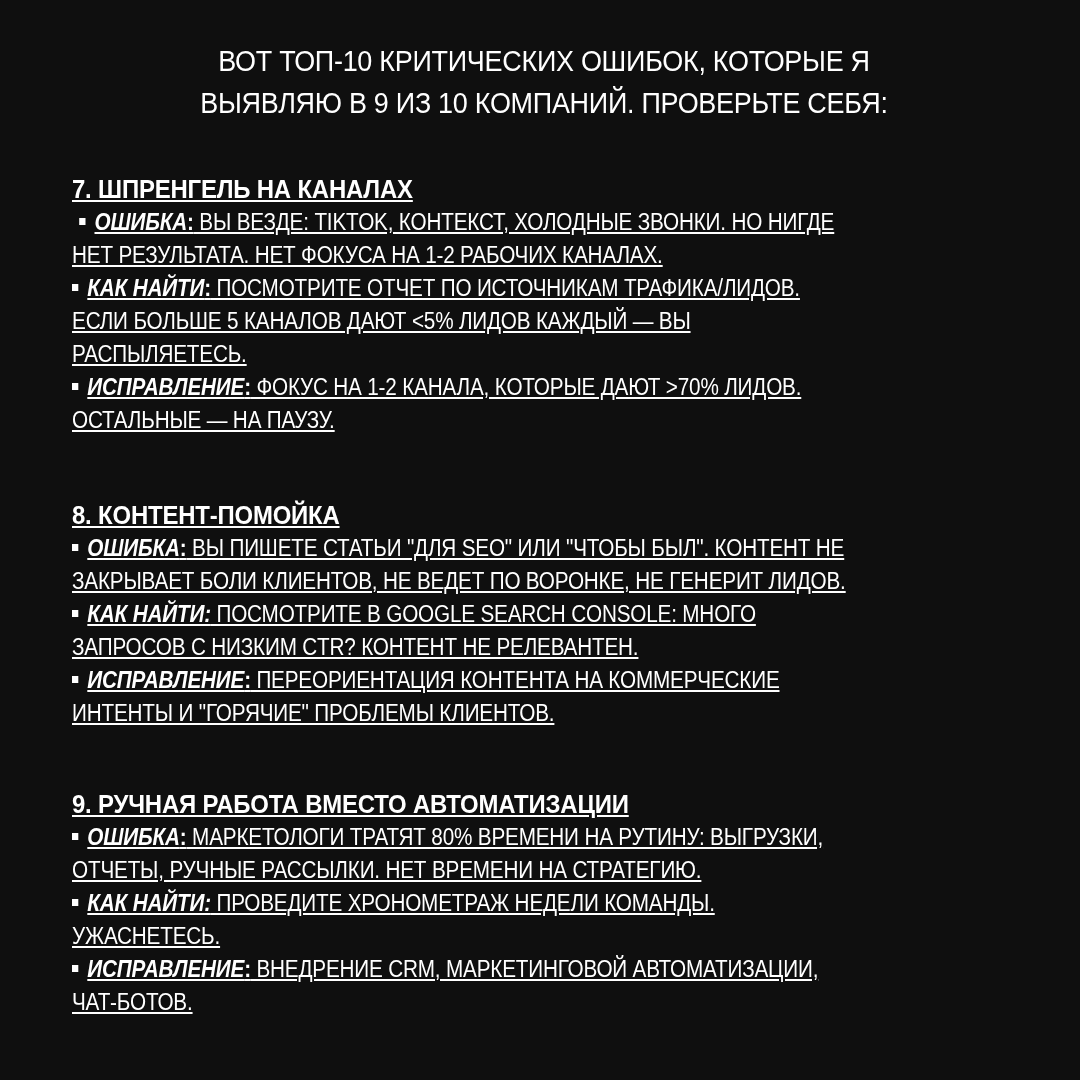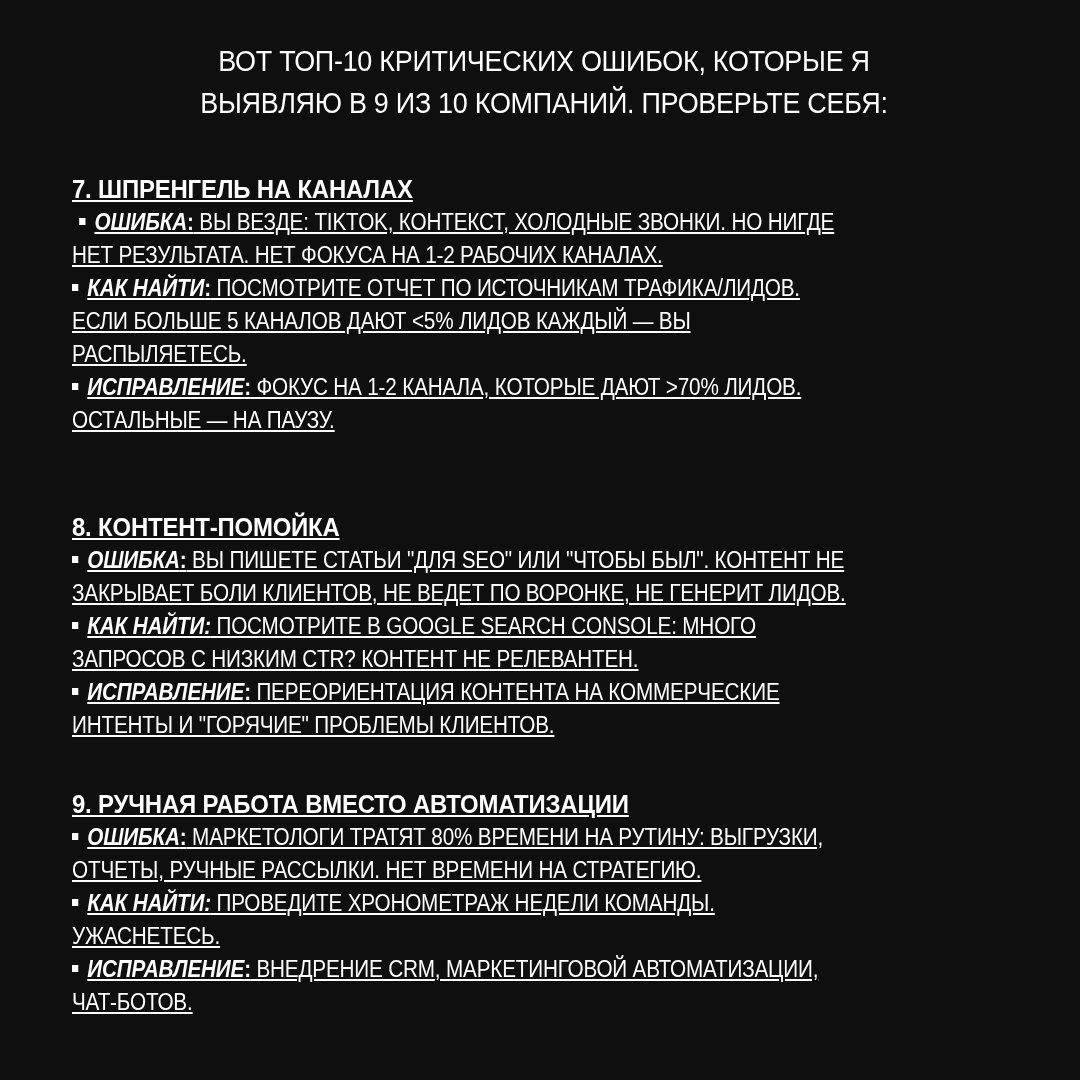--- a/index.html
+++ b/index.html
@@ -66,21 +66,21 @@
       margin-right: 10px;
       margin-top: -4px;
     }
     .bullet.indent { margin-left: 8px; }
     .label {
       font-weight: bold;
       font-style: italic;
     }
     .colon { font-weight: bold; }
     #s7 { top: 172px; }
-    #s8 { top: 498px; margin-top: 12px; }
+    #s8 { top: 498px; }
     #s9 { top: 787px; }
   </style>
 </head>
 <body>
 
 <div class="page">
 
   <div class="title">
     <span class="title-line">ВОТ ТОП-10 КРИТИЧЕСКИХ ОШИБОК, КОТОРЫЕ Я</span>
     <span class="title-line">ВЫЯВЛЯЮ В 9 ИЗ 10 КОМПАНИЙ. ПРОВЕРЬТЕ СЕБЯ:</span>

